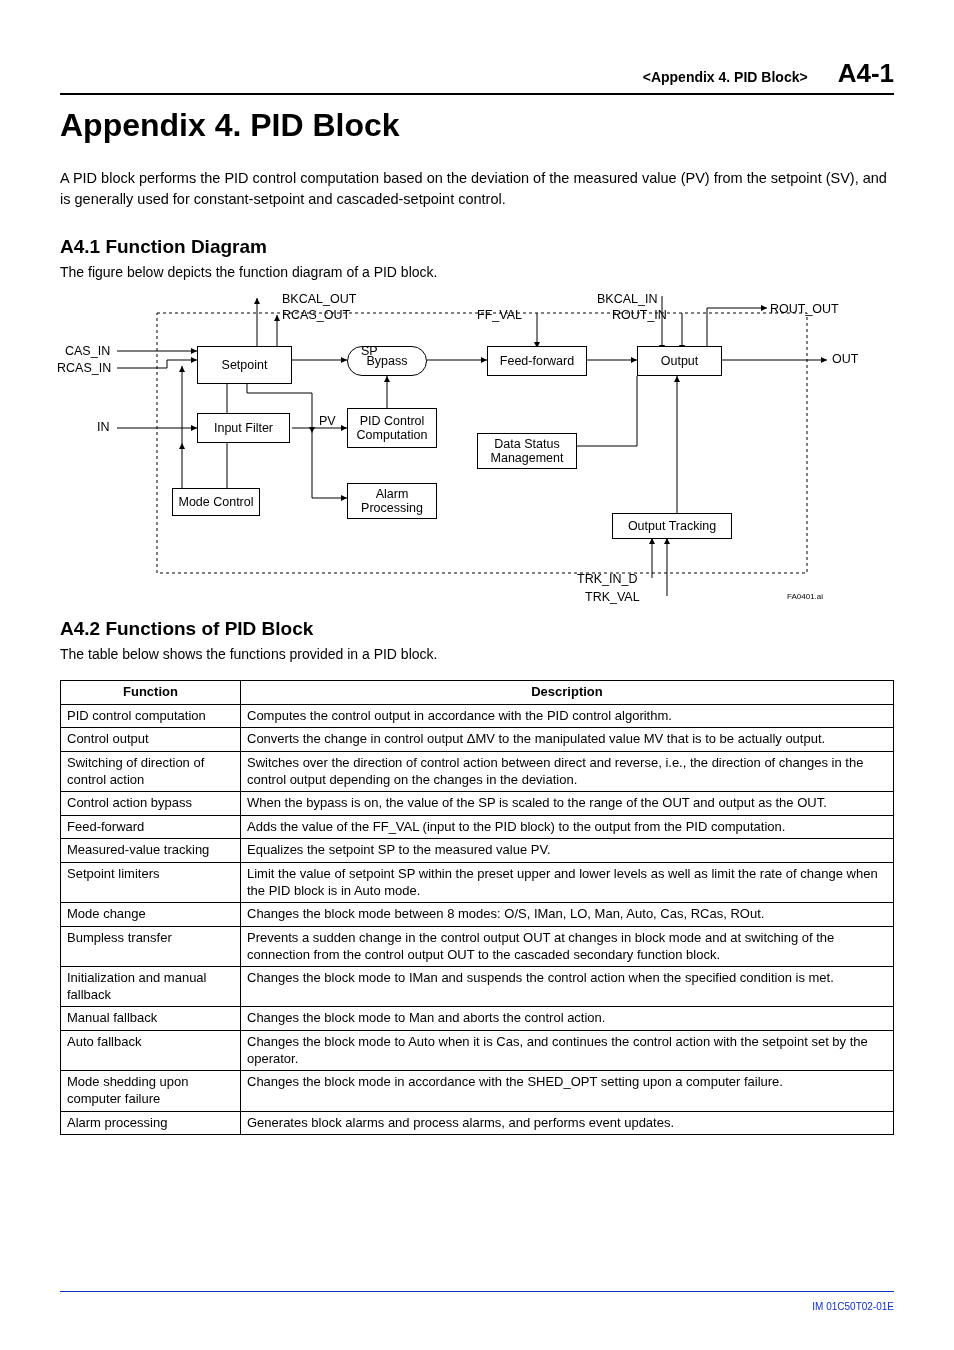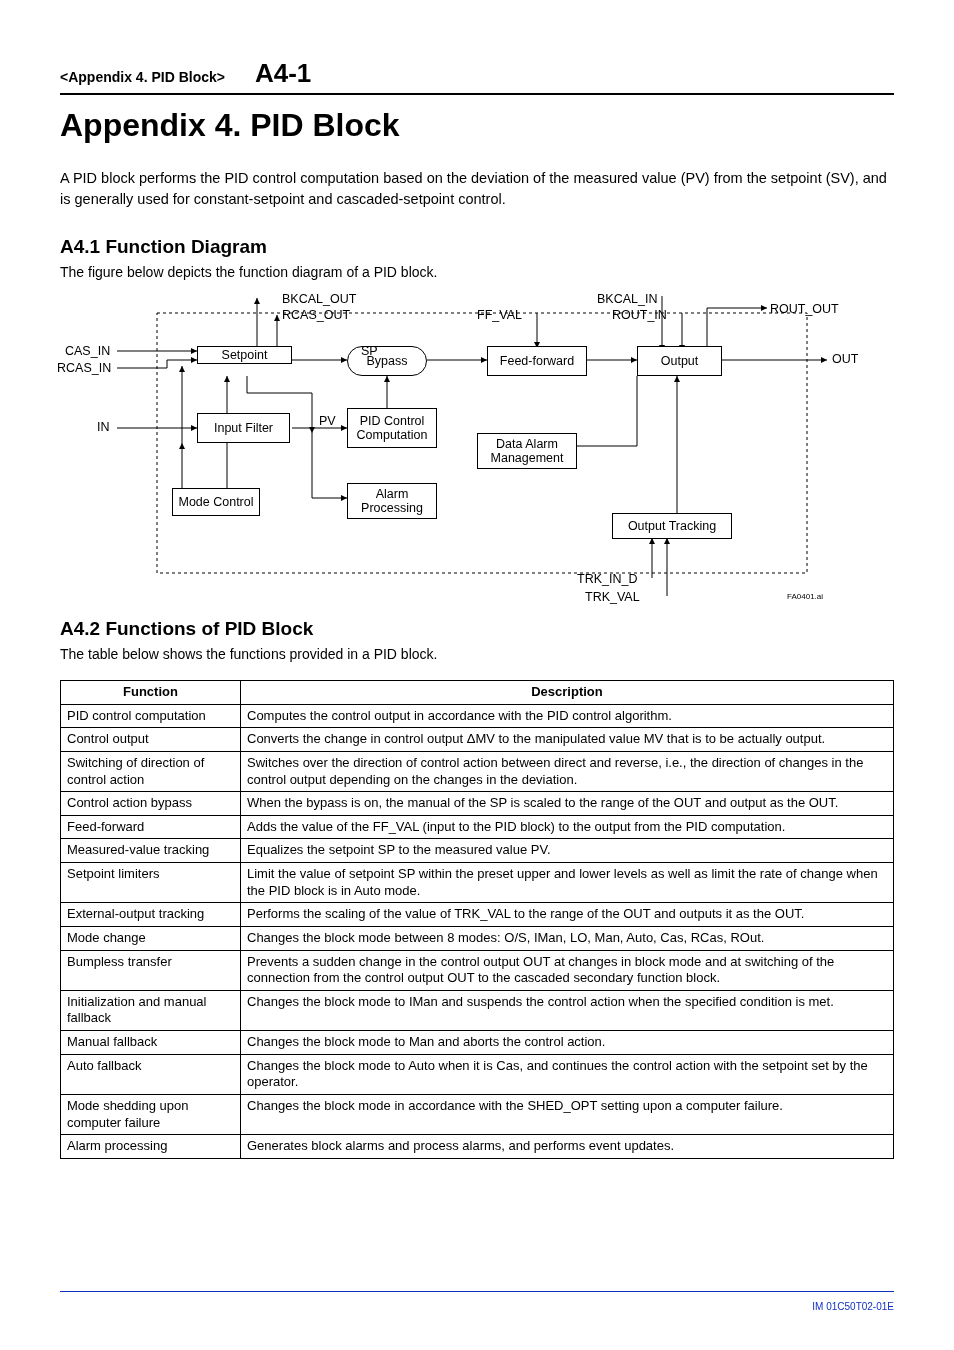--- a/index.html
+++ b/index.html
@@ -8,20 +8,21 @@
     background: #fff;
     color: #000;
     width: 954px;
     height: 1350px;
     position: relative;
     padding: 38px 60px 40px 60px;
     font-size: 14px;
   }
   .hdr {
     display: flex;
+    justify-content: flex-end;
     align-items: baseline;
     gap: 30px;
     border-bottom: 2px solid #000;
     padding-bottom: 4px;
     margin-bottom: 12px;
     margin-top: 20px;
   }
   .hdr .bc { font-weight: bold; font-size: 14px; }
   .hdr .pn { font-weight: bold; font-size: 26px; }
   h1 { font-size: 32px; margin-bottom: 24px; }
@@ -145,28 +146,28 @@
 
     <line x1="500" y1="158" x2="570" y2="158" stroke="#000"></line>
     <line x1="570" y1="158" x2="570" y2="88" stroke="#000"></line>
 
     <line x1="610" y1="225" x2="610" y2="88" stroke="#000" marker-end="url(#ah)"></line>
 
     <line x1="585" y1="290" x2="585" y2="250" stroke="#000" marker-end="url(#ah)"></line>
     <line x1="600" y1="308" x2="600" y2="250" stroke="#000" marker-end="url(#ah)"></line>
   </svg>
 
-  <div class="box" style="left:130px; top:58px; width:95px; height:18px;">Setpoint</div>
+  <div class="box" style="left:130px; top:58px; width:95px; height:38px;">Setpoint</div>
   <div class="box" style="left:280px; top:58px; width:80px; height:30px;border-radius:15px;">Bypass</div>
   <div class="box" style="left:420px; top:58px; width:100px; height:30px;">Feed-forward</div>
   <div class="box" style="left:570px; top:58px; width:85px; height:30px;">Output</div>
   <div class="box" style="left:130px; top:125px; width:93px; height:30px;">Input Filter</div>
   <div class="box" style="left:280px; top:120px; width:90px; height:40px; white-space:pre-line;">PID Control
 Computation</div>
-  <div class="box" style="left:410px; top:145px; width:100px; height:36px; white-space:pre-line;">Data Alarm
+  <div class="box" style="left:410px; top:145px; width:100px; height:36px; white-space:pre-line;">Data Status
 Management</div>
   <div class="box" style="left:105px; top:200px; width:88px; height:28px;">Mode Control</div>
   <div class="box" style="left:280px; top:195px; width:90px; height:36px; white-space:pre-line;">Alarm
 Processing</div>
   <div class="box" style="left:545px; top:225px; width:120px; height:26px;">Output Tracking</div>
 
   <span class="lbl" style="left:215px; top:4px;">BKCAL_OUT</span>
   <span class="lbl" style="left:215px; top:20px;">RCAS_OUT</span>
   <span class="lbl" style="left:410px; top:20px;">FF_VAL</span>
   <span class="lbl" style="left:530px; top:4px;">BKCAL_IN</span>
@@ -202,39 +203,35 @@
       <tr>
         <td>Control output</td>
         <td>Converts the change in control output ΔMV to the manipulated value MV that is to be actually output.</td>
       </tr>
       <tr>
         <td>Switching of direction of control action</td>
         <td>Switches over the direction of control action between direct and reverse, i.e., the direction of changes in the control output depending on the changes in the deviation.</td>
       </tr>
       <tr>
         <td>Control action bypass</td>
-        <td>When the bypass is on, the manual of the SP is scaled to the range of the OUT and output as the OUT.</td>
+        <td>When the bypass is on, the value of the SP is scaled to the range of the OUT and output as the OUT.</td>
       </tr>
       <tr>
         <td>Feed-forward</td>
         <td>Adds the value of the FF_VAL (input to the PID block) to the output from the PID computation.</td>
       </tr>
       <tr>
         <td>Measured-value tracking</td>
         <td>Equalizes the setpoint SP to the measured value PV.</td>
       </tr>
       <tr>
         <td>Setpoint limiters</td>
         <td>Limit the value of setpoint SP within the preset upper and lower levels as well as limit the rate of change when the PID block is in Auto mode.</td>
       </tr>
       <tr>
-        <td>External-output tracking</td>
-        <td>Performs the scaling of the value of TRK_VAL to the range of the OUT and outputs it as the OUT.</td>
-      </tr>
-      <tr>
         <td>Mode change</td>
         <td>Changes the block mode between 8 modes: O/S, IMan, LO, Man, Auto, Cas, RCas, ROut.</td>
       </tr>
       <tr>
         <td>Bumpless transfer</td>
         <td>Prevents a sudden change in the control output OUT at changes in block mode and at switching of the connection from the control output OUT to the cascaded secondary function block.</td>
       </tr>
       <tr>
         <td>Initialization and manual fallback</td>
         <td>Changes the block mode to IMan and suspends the control action when the specified condition is met.</td>

